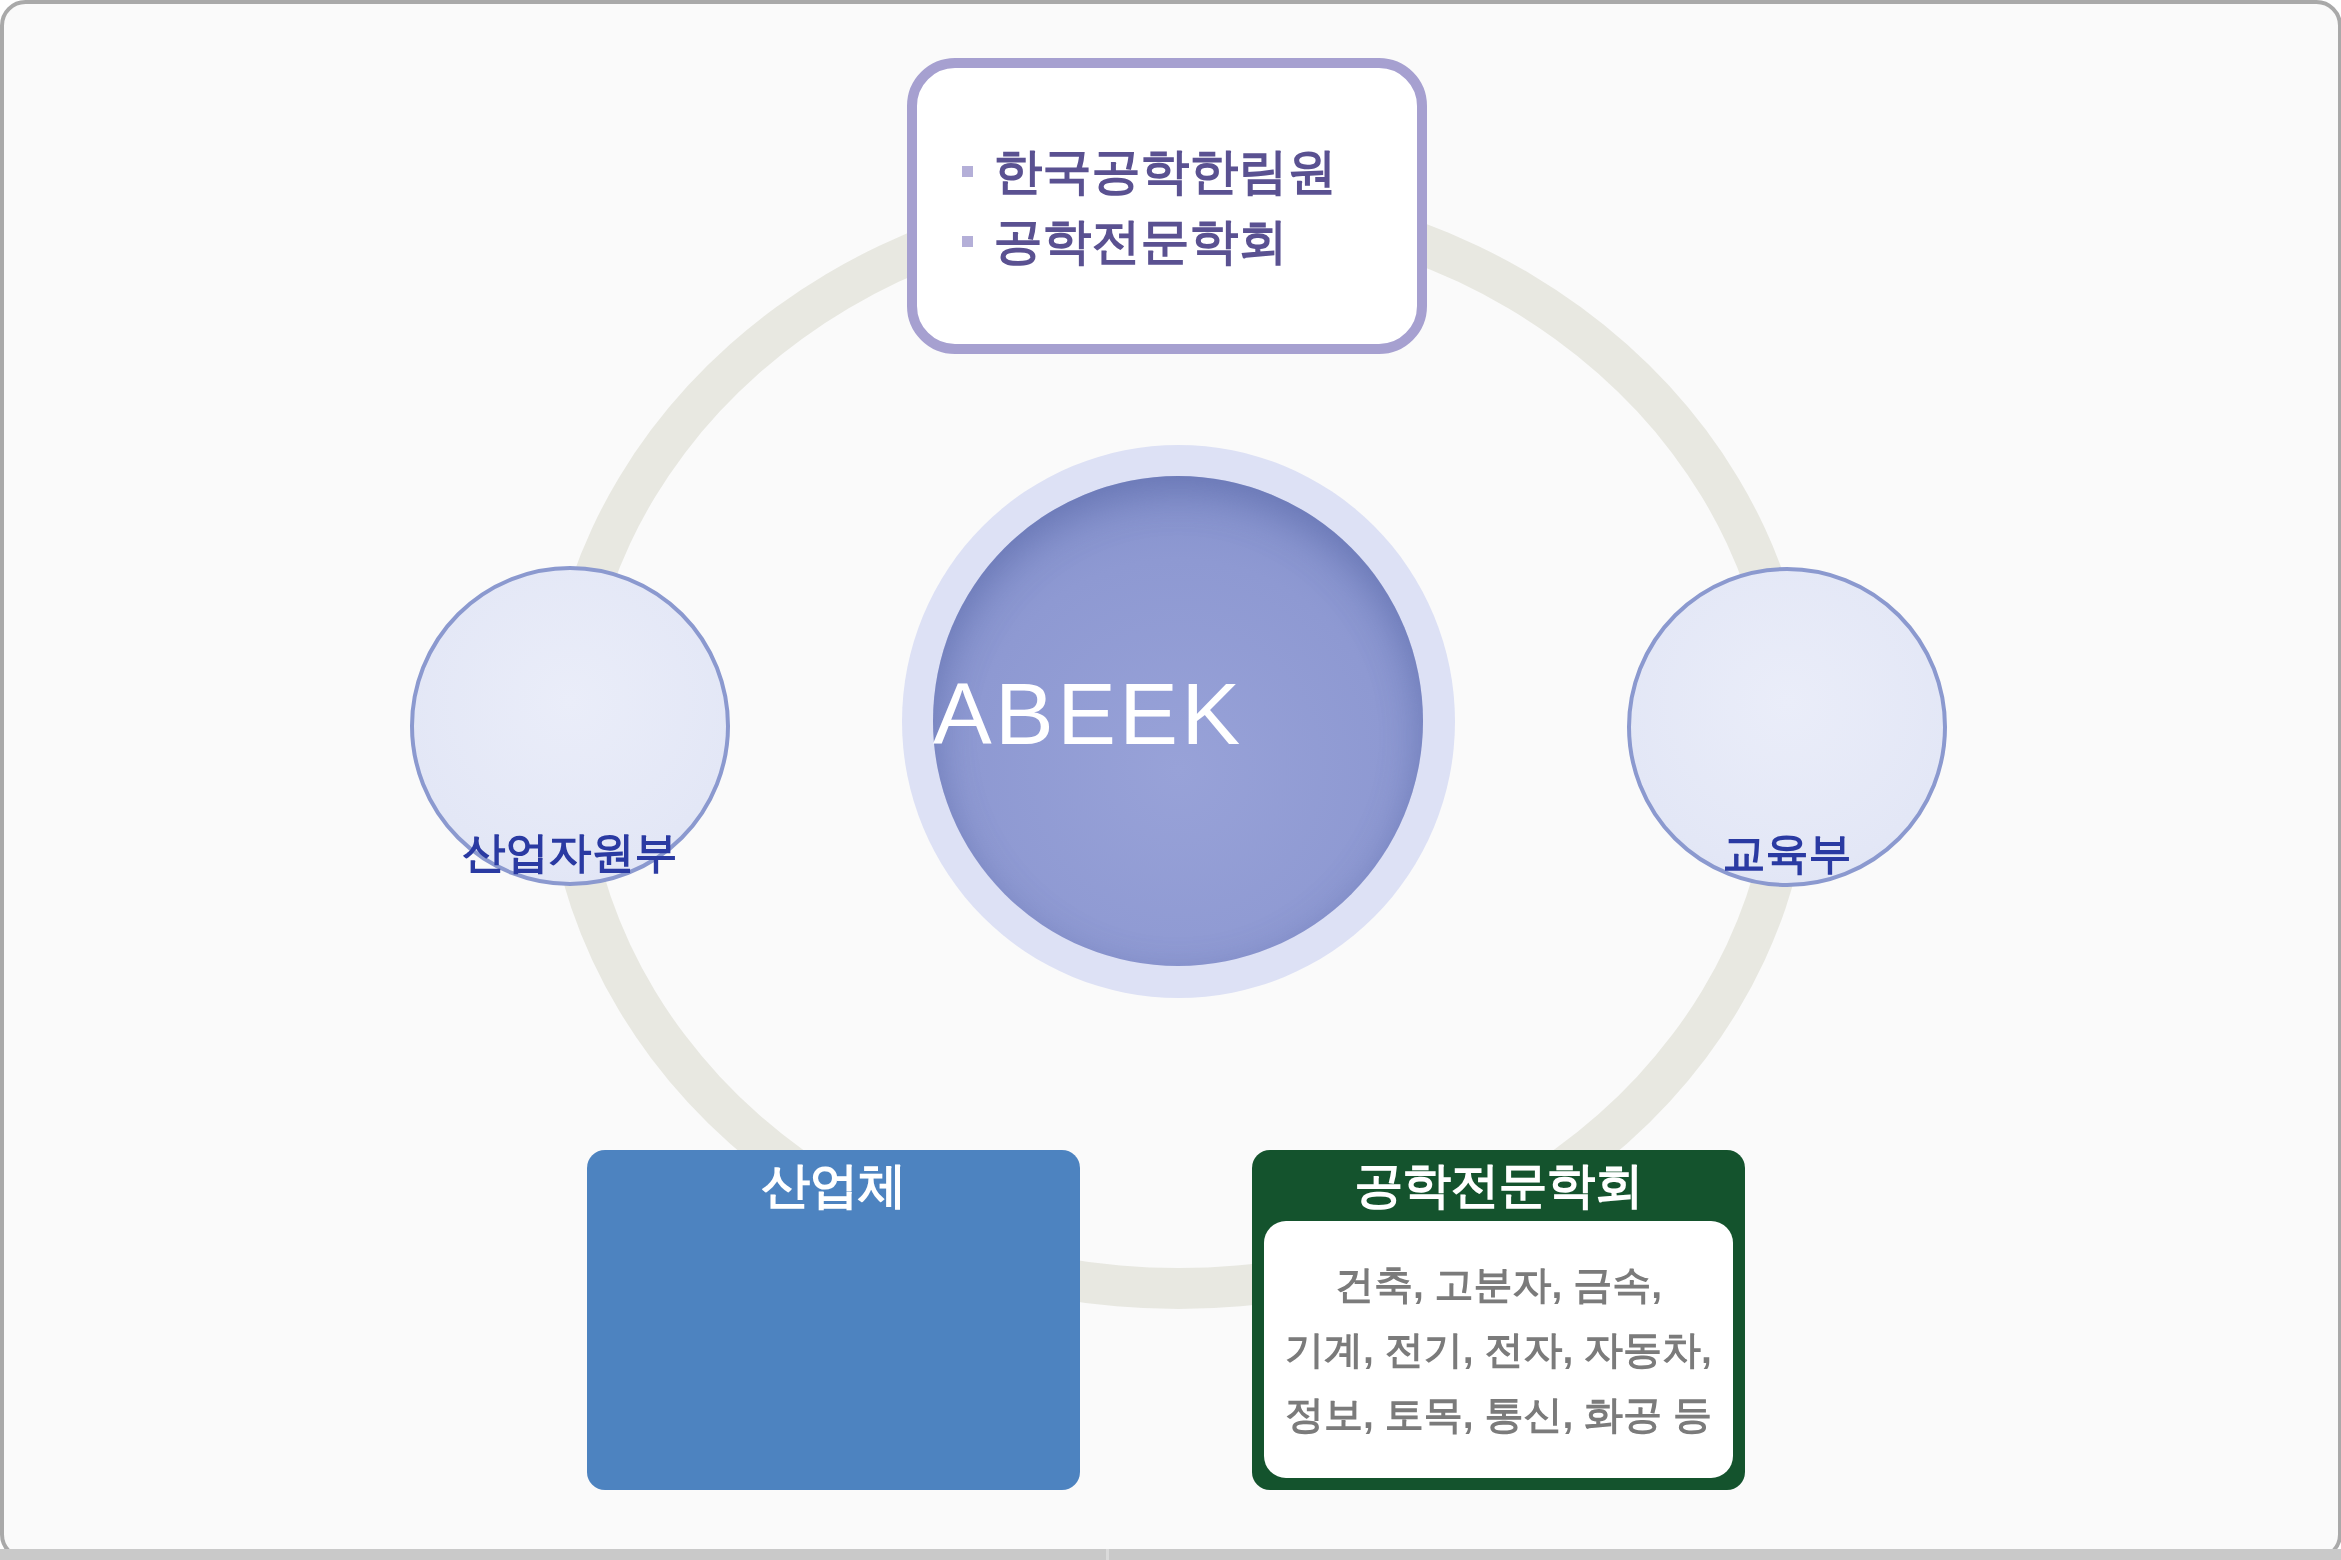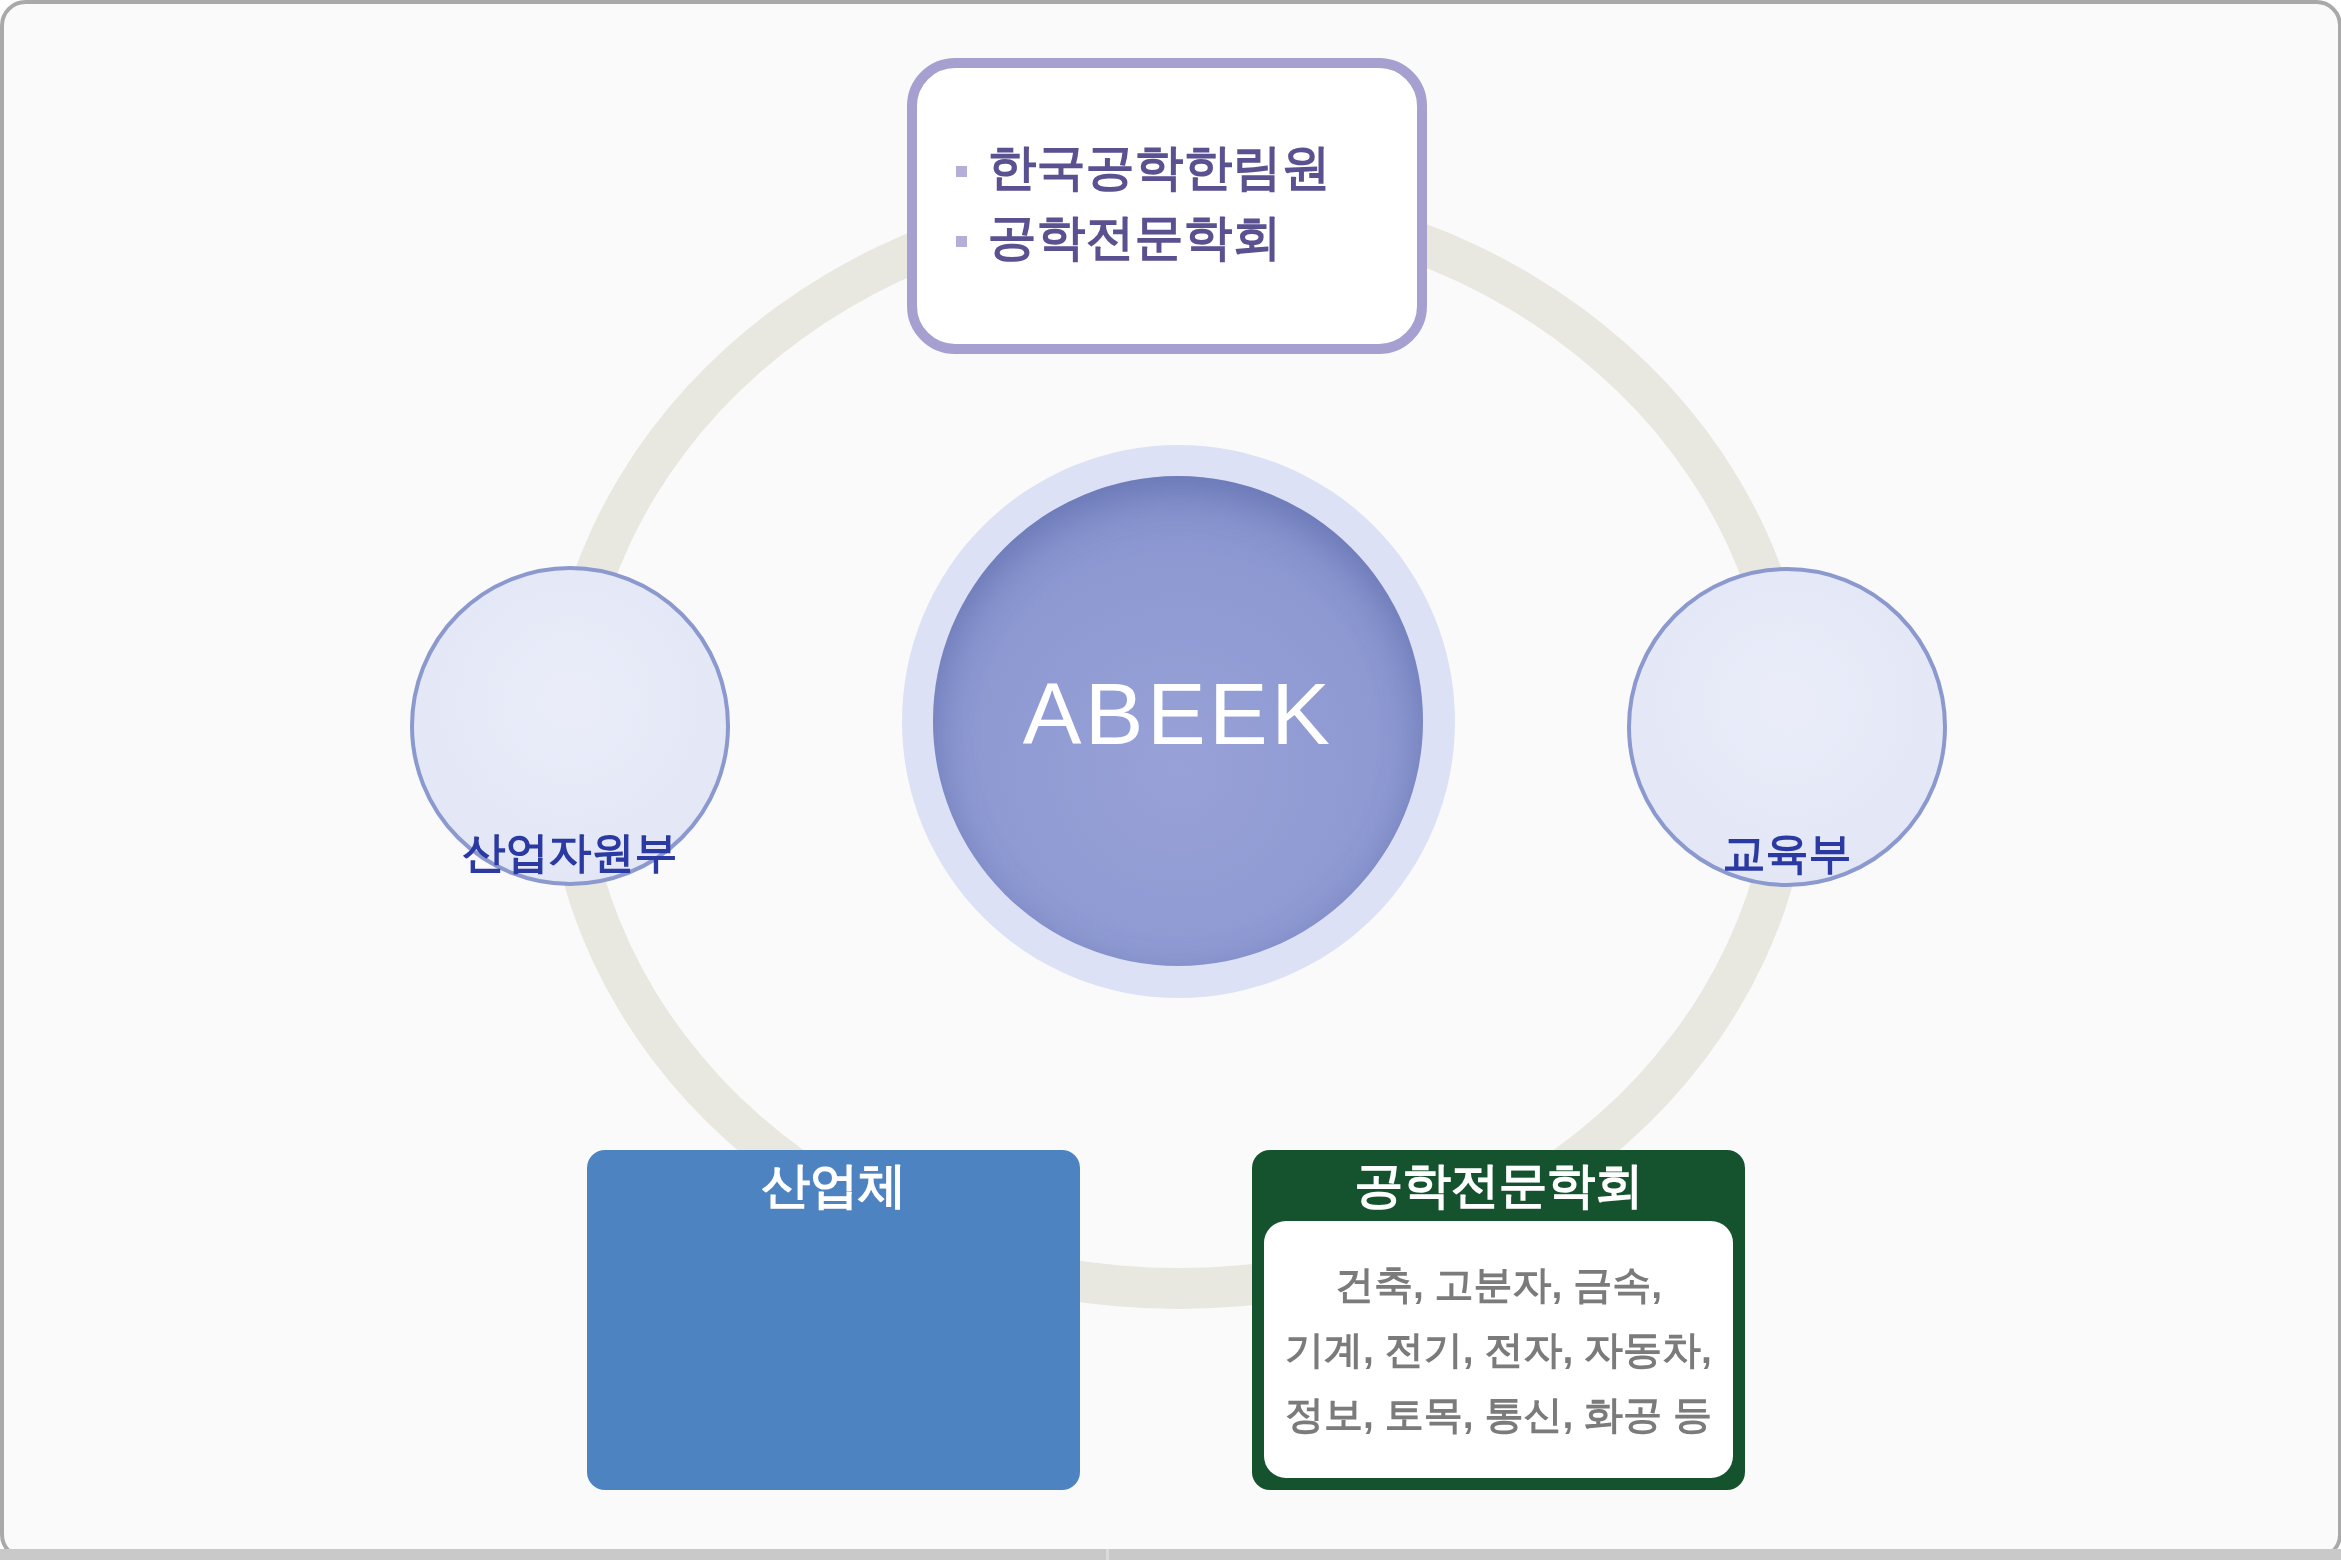--- a/index.html
+++ b/index.html
@@ -16,21 +16,21 @@
     position:absolute; left:544px; top:179px; width:1269px; height:1130px;
     box-sizing:border-box; border:41px solid #e8e8e1; border-radius:50%;
     z-index:1;
   }
   
   .top-box {
     position:absolute; left:907px; top:58px; width:520px; height:296px;
     box-sizing:border-box; background:#ffffff; border:10.2px solid #a6a0d0;
     border-radius:48px; z-index:2; display:flex; align-items:center;
   }
-  .top-box ul { list-style:none; margin:0; padding:0 8.5px 0 39px;font-family:Liberation Mono, monospace; }
+  .top-box ul { list-style:none; margin:6px; padding:0 8.5px 0 39px; }
   .top-box li {
     display:flex; align-items:center;
     font-size:49px; font-weight:bold; color:#5a5191; line-height:70px;
     white-space:nowrap;
   }
   .top-box .bullet {
     width:11px; height:11px; background:#b4afd8; margin-right:20.4px; flex:none;
   }
   
   .side-circle {
@@ -45,21 +45,21 @@
   
   .halo {
     position:absolute; left:902px; top:445px; width:553px; height:553px;
     border-radius:50%; background:#dde1f5; z-index:3;
   }
   .abeek {
     position:absolute; left:933px; top:476px; width:490px; height:490px;
     border-radius:50%; z-index:4;
     background:radial-gradient(circle at 50% 60%, #98a2d8 0%, #8e99d2 55%, #7e8cc9 88%, #7482c1 100%);
     box-shadow: inset 0 15.3px 39px rgba(74,88,154,0.45);
-    display:flex; align-items:center; justify-content:center;
+    display:flex; align-items:center; 
   }
   .abeek .label {
     color:#ffffff; font-size:88px; font-weight:400; letter-spacing:3.4px;
     transform:translateY(-6.8px);
   }
   
   .info-box {
     position:absolute; top:1150px; width:493px; height:340px;
     border-radius:18px; z-index:2;
   }

